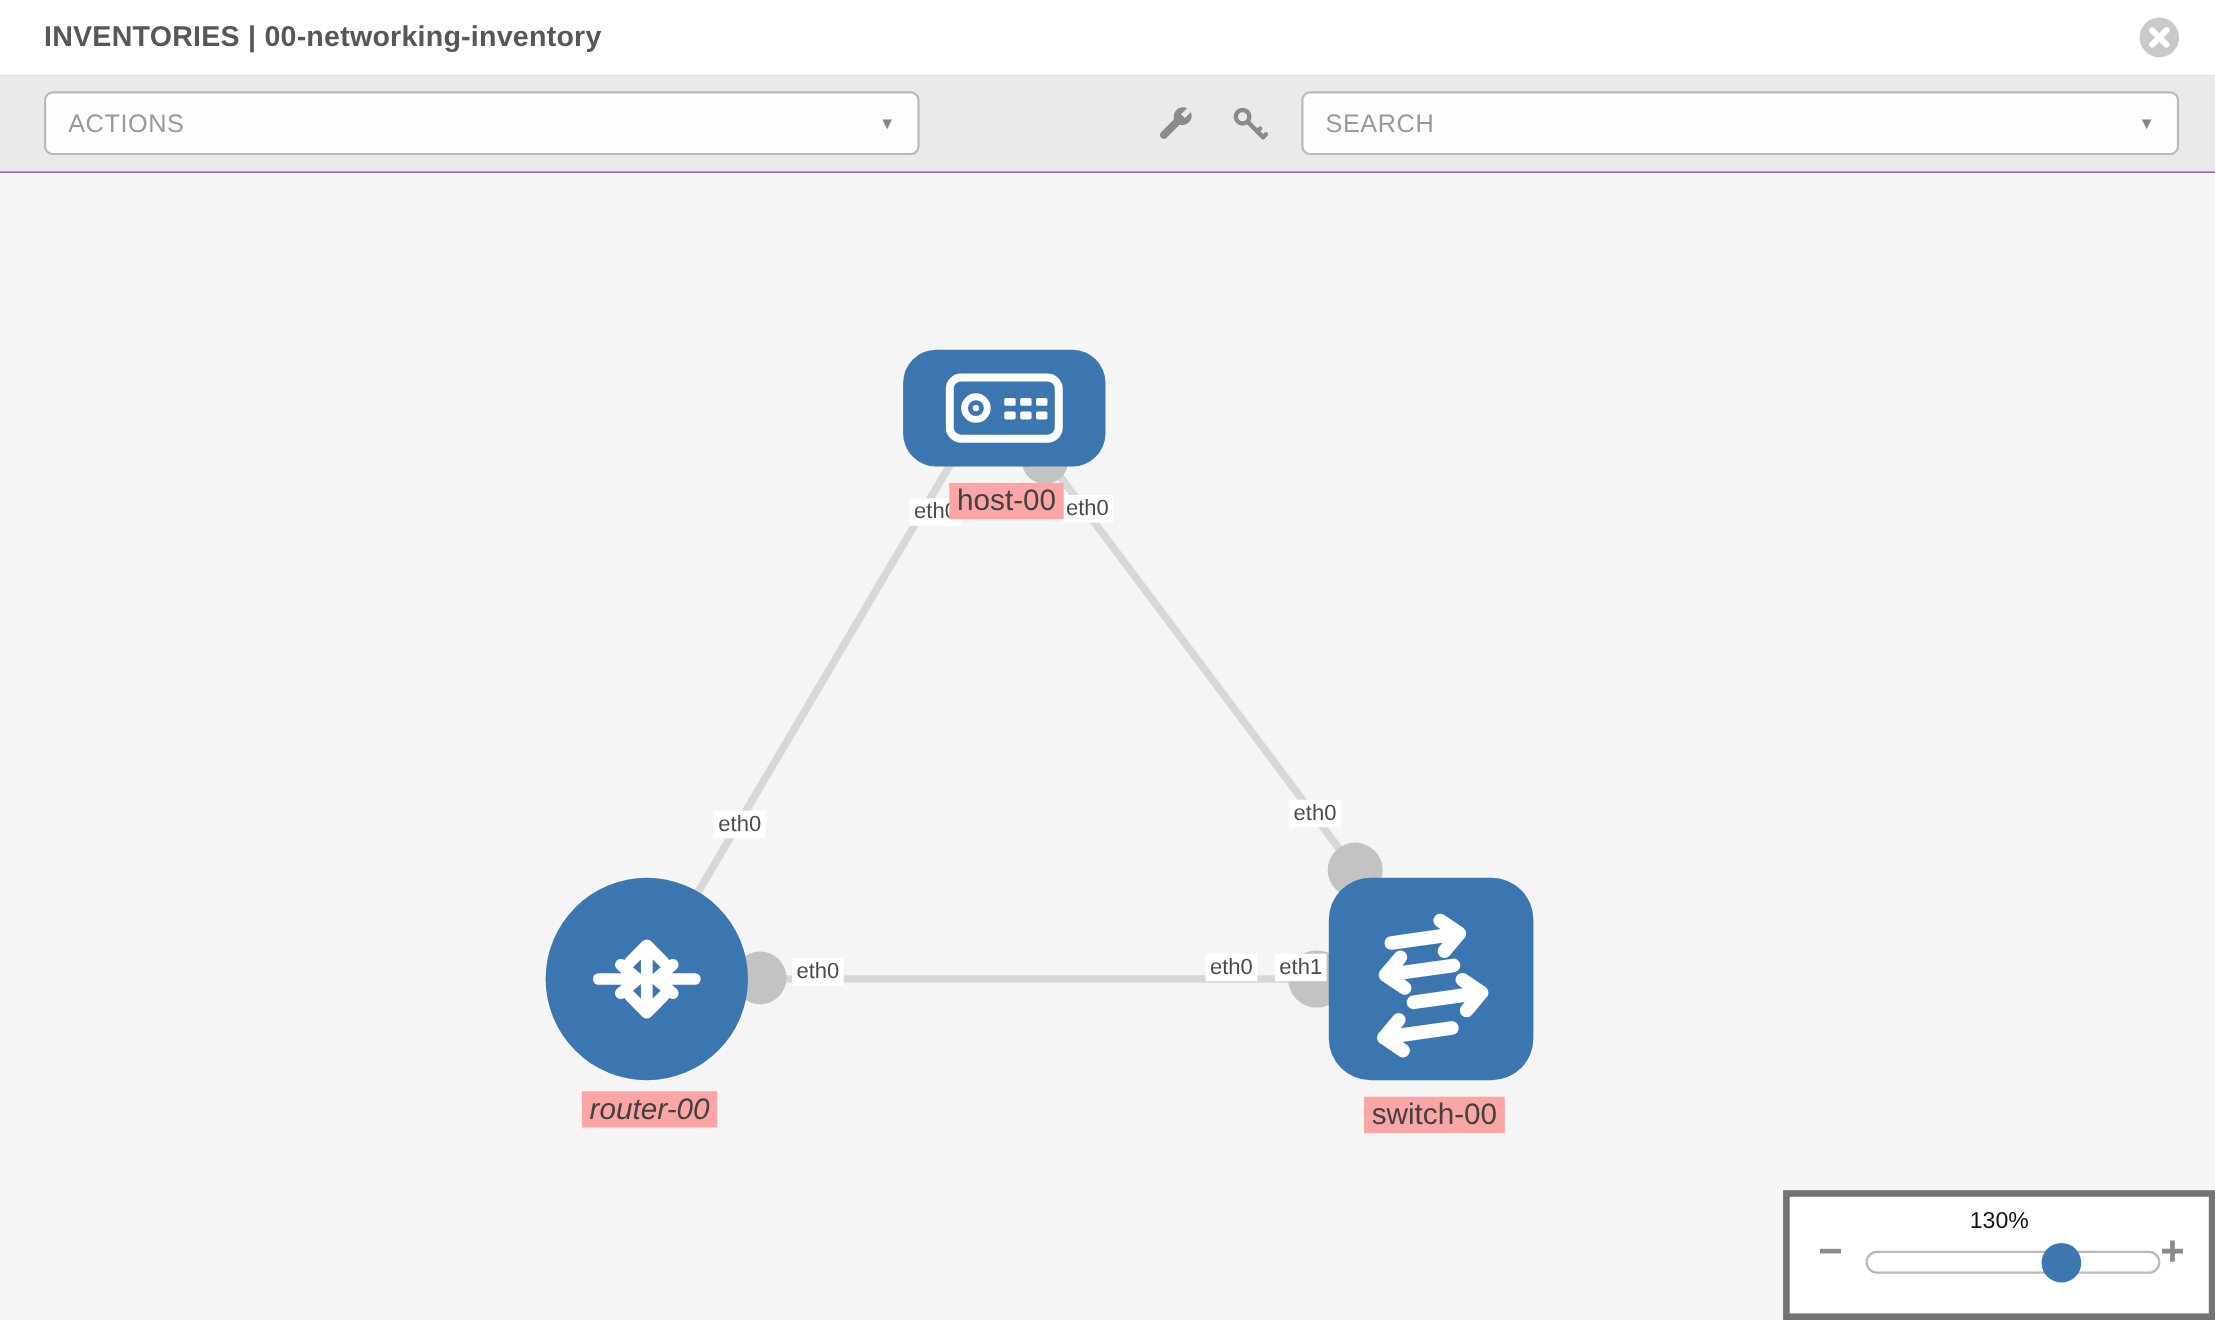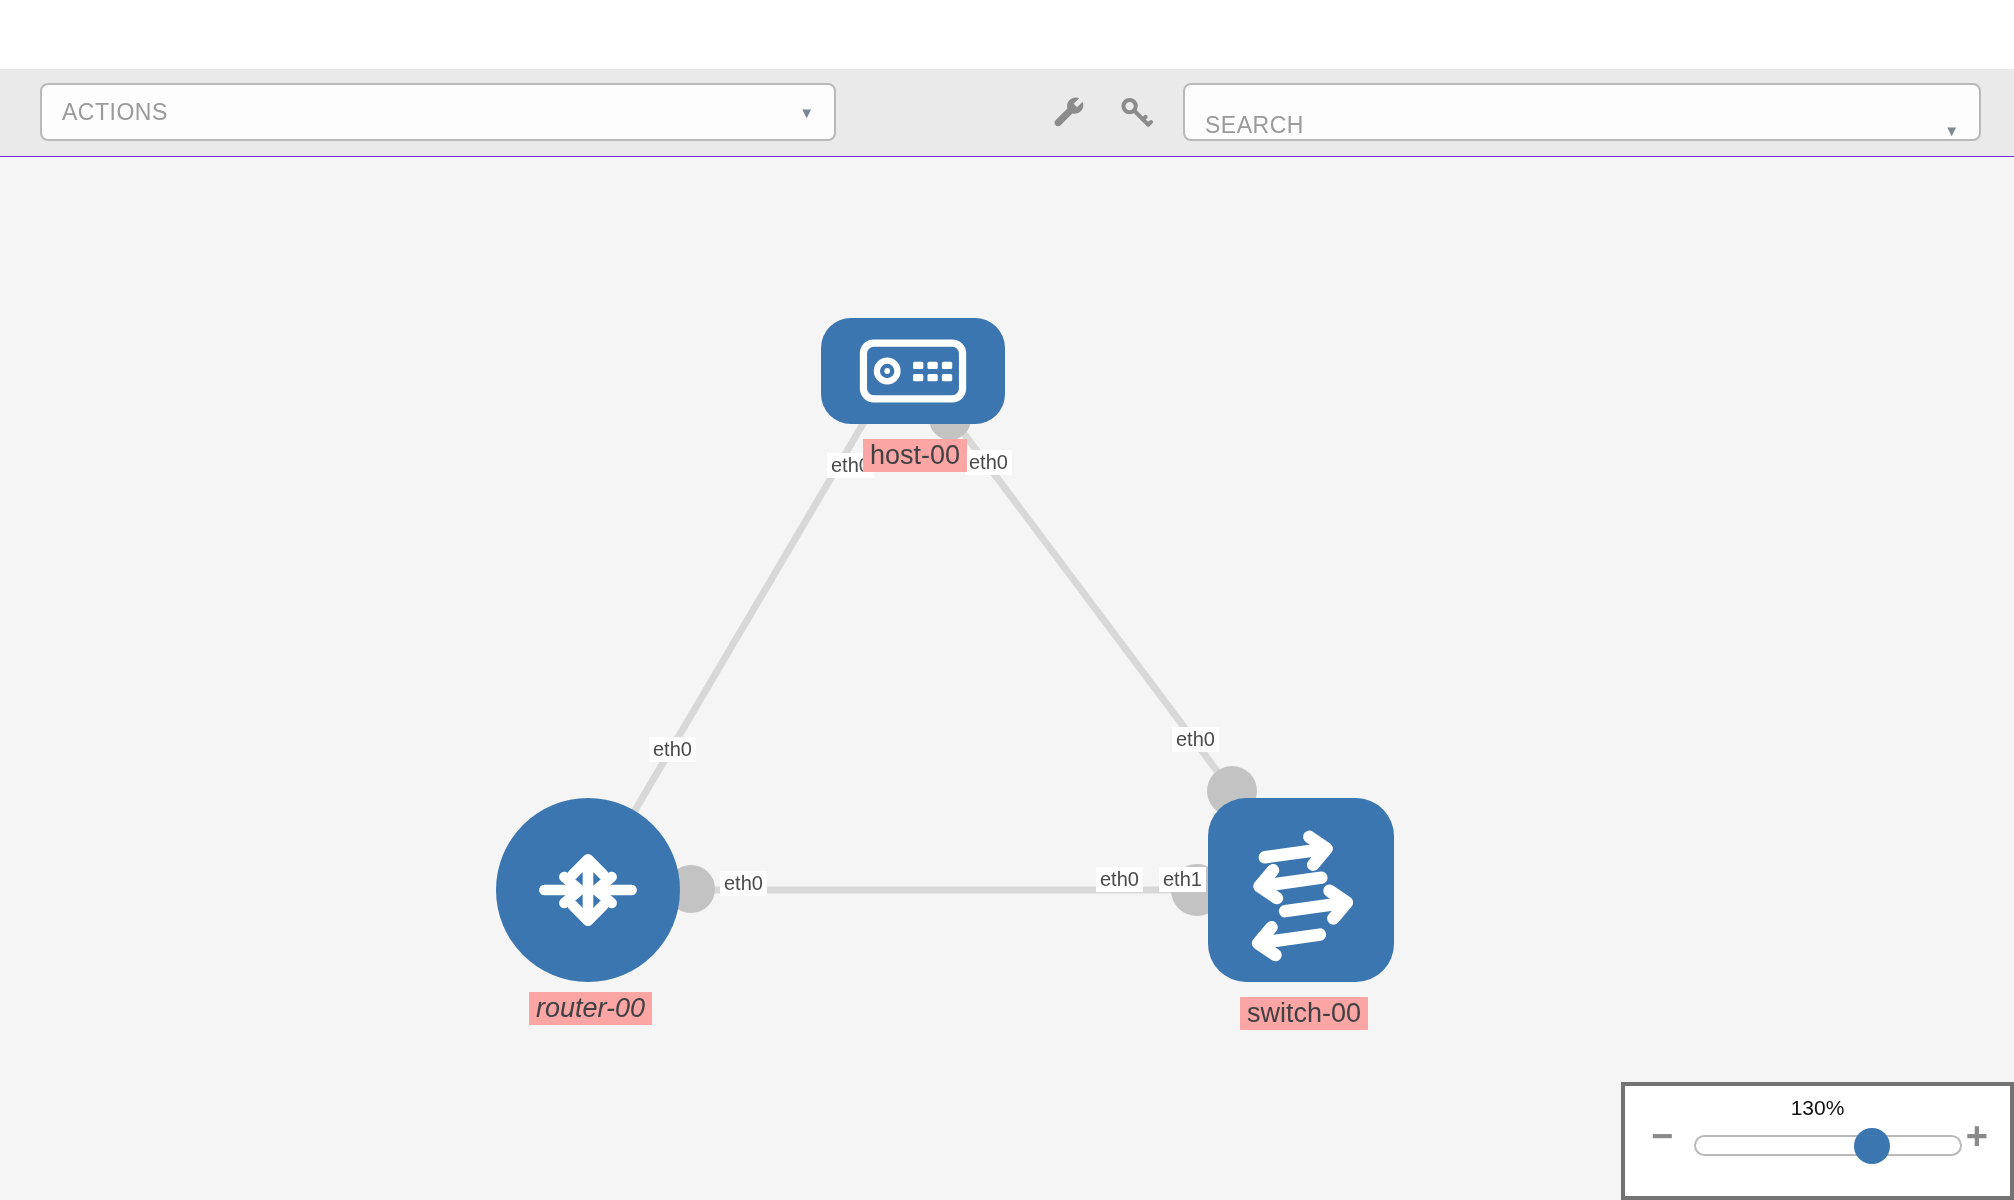--- a/index.html
+++ b/index.html
@@ -11,21 +11,21 @@
   .header { position:absolute; left:0; top:0; width:2014px; height:69px; background:#fff; border-bottom:1px solid #dedede; }
   .title { position:absolute; left:40px; top:18px; font-size:26px; font-weight:700; color:#575757; letter-spacing:.2px; }
   .close-btn { position:absolute; right:32px; top:15px; width:38px; height:38px; cursor:pointer; }
 
   
   .toolbar { position:absolute; left:0; top:69px; width:2014px; height:88px; background:#eaeaea; border-bottom:1px solid #6d28d9; }
   .select-box { position:absolute; top:14px; height:58px; background:#fdfdfd; border:2px solid #b9b9b9; border-radius:8px; display:flex; align-items:center; padding:0 20px; cursor:pointer; }
   .select-box .label { font-size:23px; color:#9a9a9a; letter-spacing:.5px; flex:1; }
   .select-box .caret { font-size:15px; color:#7f8793; margin-left:12px; }
   .actions-box { left:40px; width:796px; }
-  .search-box { left:1183px; width:798px;align-items:flex-end; }
+  .search-box { left:1183px; width:798px; }
   .tool-icon { position:absolute; top:27px; width:34px; height:34px; cursor:pointer; }
   .wrench-btn { left:1051px; }
   .key-btn { left:1119px; }
 
   
   .canvas { position:absolute; left:0; top:158px; width:2014px; height:1042px; background:#f5f5f5; }
   .links-layer { position:absolute; left:0; top:0; }
 
   
   .node { position:absolute; background:#3b76b1; display:flex; align-items:center; justify-content:center; cursor:pointer; }
@@ -41,33 +41,42 @@
   .iface-label { position:absolute; background:#fff; color:#4a4a4a; font-size:20px; padding:1px 4px; white-space:nowrap; z-index:4; }
   .if-host-left  { left:827px; top:295px; }
   .if-host-right { left:965px; top:292px; }
   .if-router-up  { left:649px; top:579px; }
   .if-switch-up  { left:1172px; top:569px; }
   .if-mid-router { left:720px; top:713px; }
   .if-mid-switch-back  { left:1096px; top:709px; z-index:4; }
   .if-mid-switch-front { left:1123px; top:709px; z-index:5;margin-left:36px; }
 
   
-  .zoom-panel { position:absolute; left:1621px; top:924px; width:393px; height:118px; background:#fff; border:4px solid #737373; }
+  .zoom-panel { position:absolute; left:1621px; top:924px; width:393px; height:118px; background:#fff; border:6px solid #737373; }
   .zoom-level { position:absolute; left:0; top:10px; width:100%; text-align:center; font-size:21px; color:#111; }
   .zoom-minus, .zoom-plus { position:absolute; top:30px; font-size:38px; font-weight:700; color:#8a8a8a; cursor:pointer; line-height:40px; }
   .zoom-minus { left:26px; }
   .zoom-plus { right:22px; }
   .zoom-track { position:absolute; left:69px; top:49px; width:268px; height:21px; background:#fff; border:2px solid #b9b9b9; border-radius:11px; cursor:pointer; }
   .zoom-knob { position:absolute; left:158px; top:-9px; width:36px; height:36px; border-radius:50%; background:#3b76b1; cursor:grab; }
 </style>
 </head>
 <body>
 
 <div id="app">
 
+  <div class="header">
+    <div class="title"><span>INVENTORIES</span> <span>|</span> <span>00-networking-inventory</span></div>
+    <div class="close-btn">
+      <svg width="38" height="38" viewBox="0 0 38 38">
+        <circle cx="19" cy="19" r="18" fill="#c9c9c9"></circle>
+        <path d="M12.5 12.5 L25.5 25.5 M25.5 12.5 L12.5 25.5" stroke="#ffffff" stroke-width="5.5" stroke-linecap="round"></path>
+      </svg>
+    </div>
+  </div>
 
   <div class="toolbar">
     <div class="select-box actions-box">
       <span class="label">ACTIONS</span>
       <span class="caret">▼</span>
     </div>
 
     <div class="tool-icon wrench-btn">
       <svg width="34" height="34" viewBox="0 0 32 32">
         <path fill="#8b8b8b" d="M30.4,8.7c0,4.4-3.6,8-8,8c-0.8,0-1.6-0.1-2.3-0.3L9,27.5c-1.3,1.3-3.4,1.3-4.7,0

